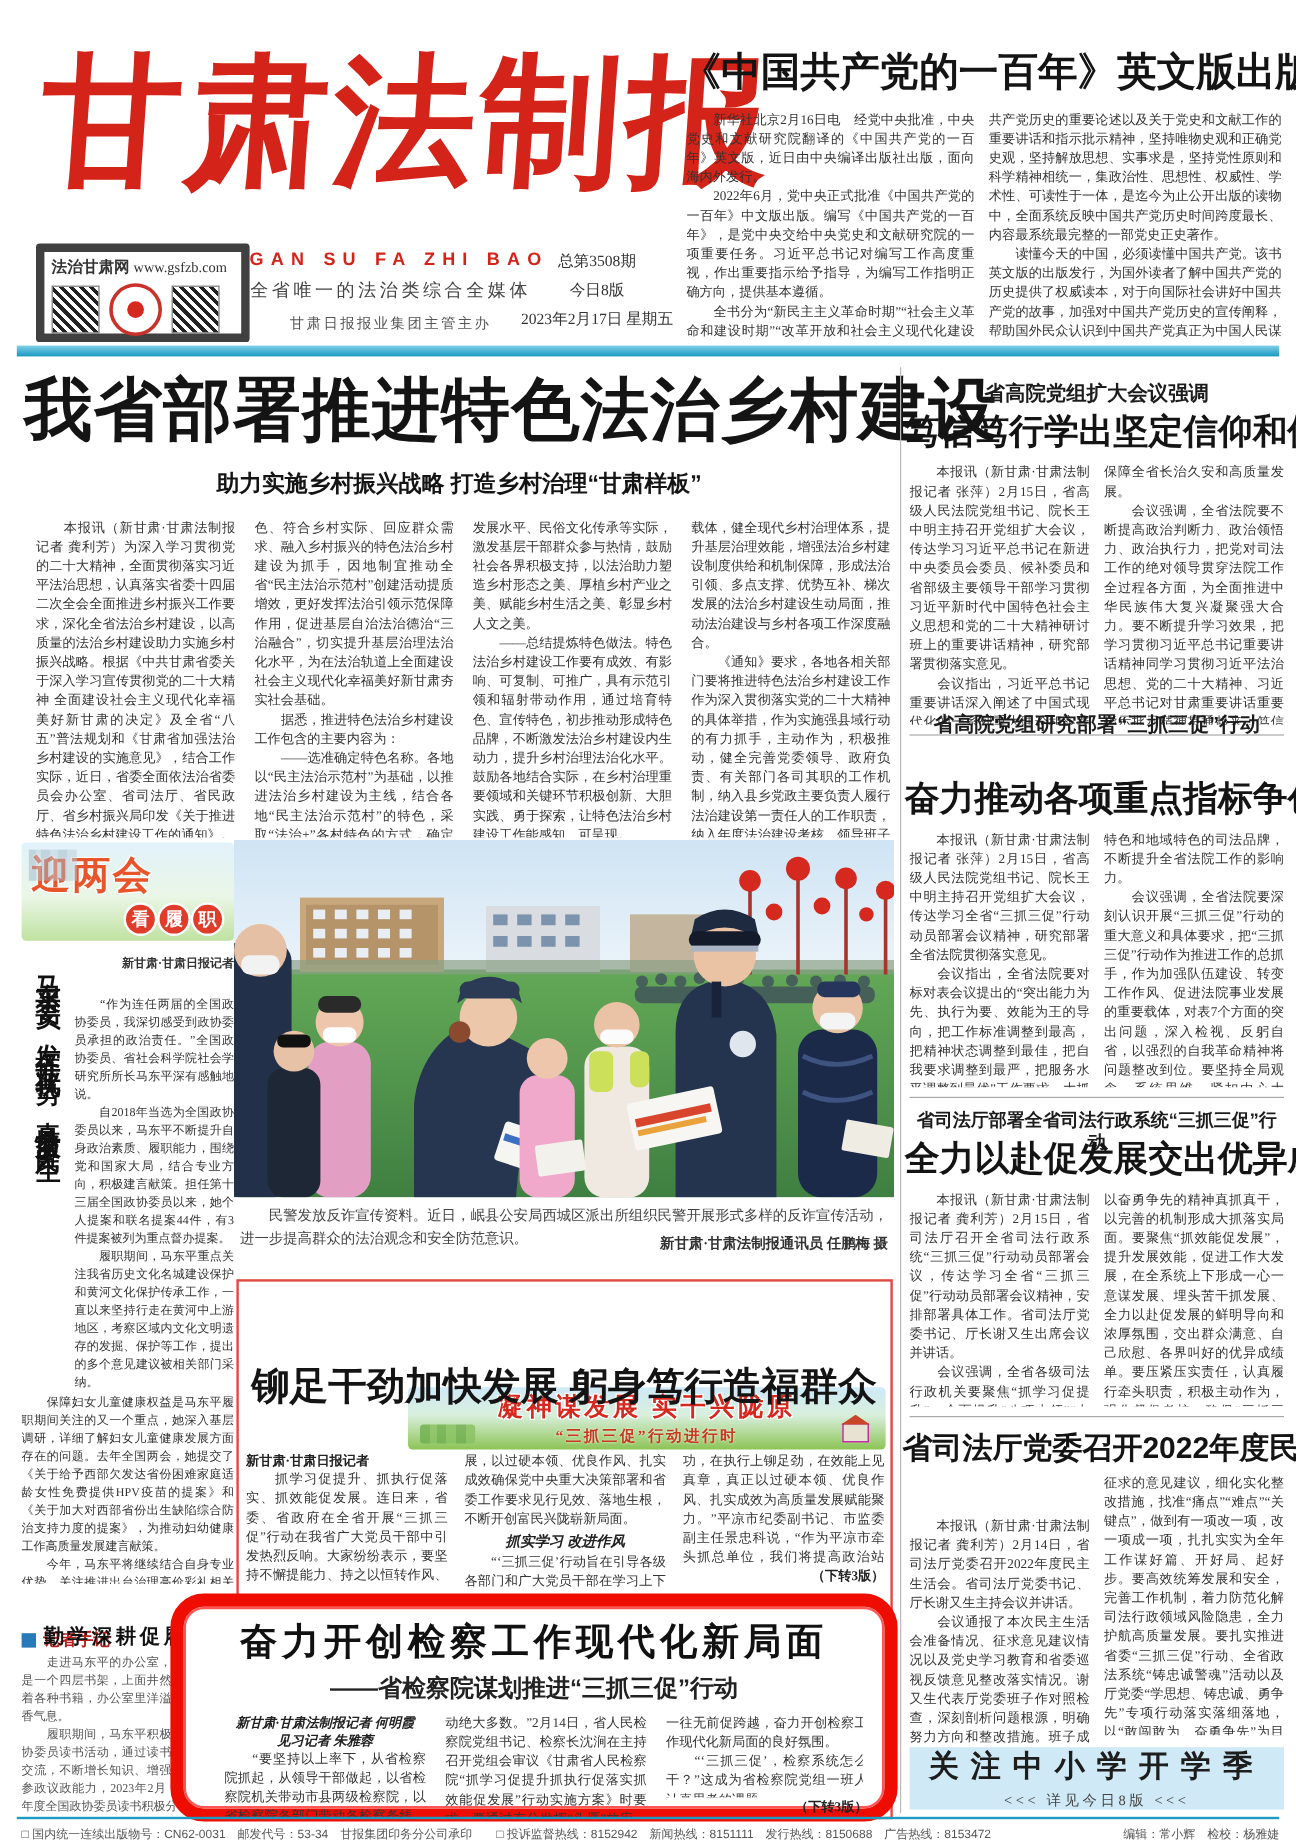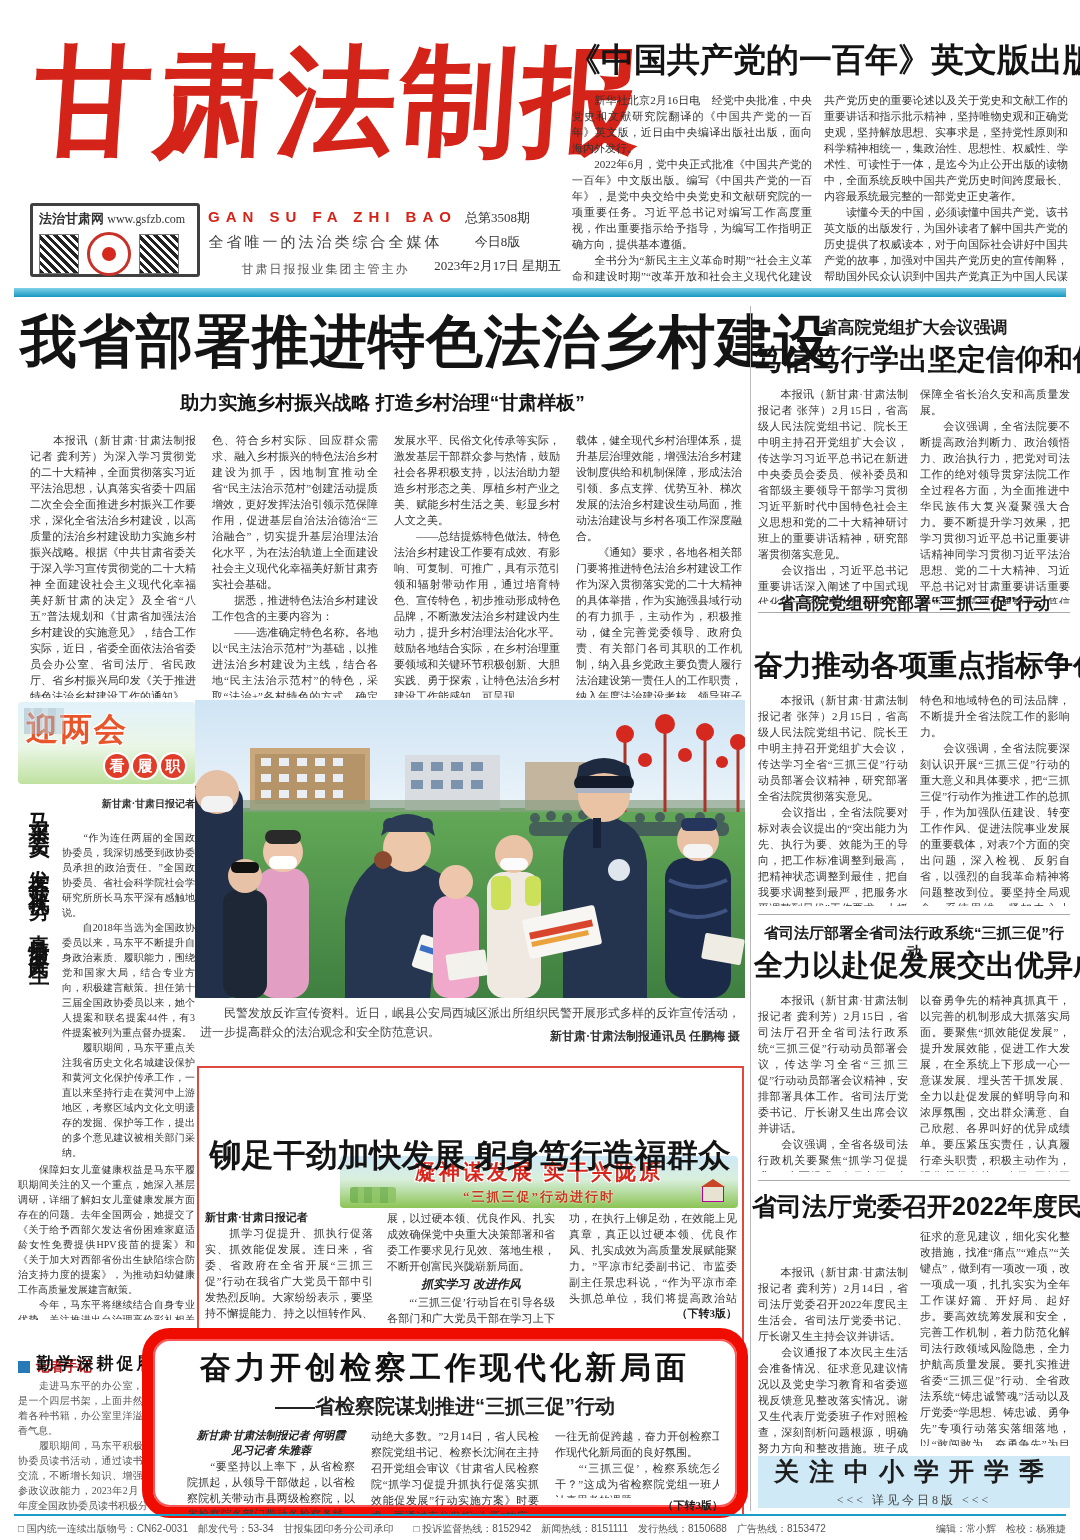--- a/index.html
+++ b/index.html
@@ -10,21 +10,21 @@
   .serifhl{font-family:"Liberation Serif",serif;font-weight:900;color:#111;}
   .coltext{font-size:11px;line-height:16px;text-align:justify;white-space:pre-line;
            overflow:hidden;color:#333;}
   .small{font-size:10px;line-height:15px;}
   .kicker{font-family:"Liberation Sans",sans-serif;font-weight:700;text-align:center;
           font-size:17px;color:#1c1c1c;}
   .center{text-align:center;}
   .masthead-title{font-size:118px;line-height:150px;font-weight:900;color:#d42318;
                   letter-spacing:4px;transform:skewX(-4deg);font-family:"Liberation Serif",serif;
                   white-space:nowrap;}
-  .webbox{border:3px solid #404040;border-radius:3px;padding:4px 6px;}
+  .webbox{border:7px solid #404040;border-radius:3px;padding:4px 6px;}
   .webbox .lbl{font-size:13px;font-weight:700;color:#333;white-space:nowrap;}
   .qrrow{display:flex;gap:8px;margin-top:4px;align-items:center;}
   .qr{width:38px;height:38px;border:1px solid #777;
       background:repeating-linear-gradient(45deg,#222 0 3px,#fff 3px 6px);}
   .seal{width:38px;height:38px;border-radius:50%;border:3px solid #c8322b;background:#fff;
         display:flex;align-items:center;justify-content:center;}
   .seal::after{content:"";width:14px;height:14px;border-radius:50%;background:#d5281e;}
   .pinyin{color:#d42318;font-weight:700;font-size:15px;letter-spacing:6px;
           font-family:"Liberation Sans",sans-serif;white-space:nowrap;}
   .slogan{font-size:15px;color:#444;letter-spacing:3px;margin-top:8px;white-space:nowrap;}

